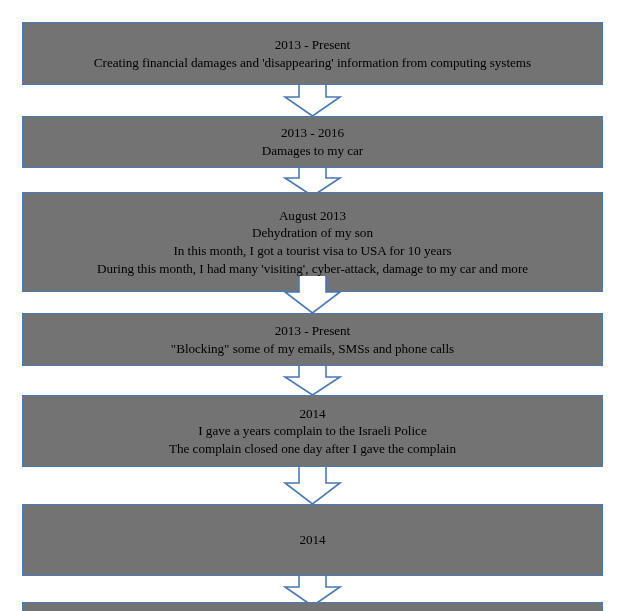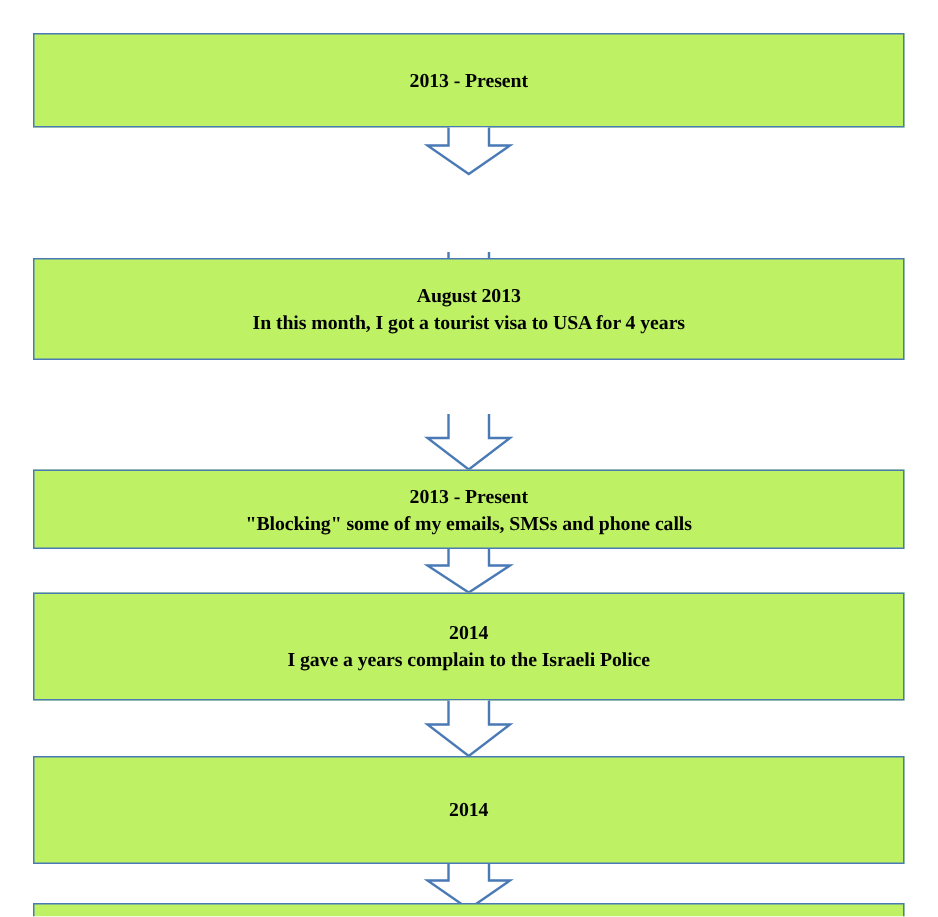--- a/index.html
+++ b/index.html
@@ -18,28 +18,27 @@
     height: 611px;
     overflow: hidden;
     background: #ffffff;
   }
   .flow-box {
     position: absolute;
     left: 22px;
     width: 581px;
     box-sizing: border-box;
     border: 1.2px solid #4a7ab5;
-    background: #bef264;
+    background: #737373;
     display: flex;
     flex-direction: column;
     align-items: center;
     justify-content: center;
     text-align: center;
     padding: 2px 8px;
-    font-weight: bold;
   }
   .flow-line {
     display: block;
     font-size: 13.2px;
     line-height: 17.6px;
     white-space: nowrap;
     letter-spacing: -0.05px;
   }
   .flow-line.wrap {
     white-space: normal;
@@ -62,38 +61,45 @@
     stroke-linejoin: miter;
   }
 </style>
 </head>
 <body>
 
 <div id="chart-root">
 
   <div class="flow-box" style="top:22px; height:63px;">
     <span class="flow-line">2013 - Present</span>
+    <span class="flow-line">Creating financial damages and 'disappearing' information from computing systems</span>
   </div>
 
   <div class="arrow-connector" style="top:85px; height:31px;">
     <svg viewBox="0 0 57 31" preserveAspectRatio="none" aria-hidden="true">
       <path class="arrow-path" d="M 15 0 L 15 12 L 1 12 L 28.5 31 L 56 12 L 42 12 L 42 0"></path>
     </svg>
   </div>
 
+  <div class="flow-box" style="top:116px; height:52px;">
+    <span class="flow-line">2013 - 2016</span>
+    <span class="flow-line">Damages to my car</span>
+  </div>
 
   <div class="arrow-connector" style="top:168px; height:28px;">
     <svg viewBox="0 0 57 28" preserveAspectRatio="none" aria-hidden="true">
       <path class="arrow-path" d="M 15 0 L 15 10 L 1 10 L 28.5 28 L 56 10 L 42 10 L 42 0"></path>
     </svg>
   </div>
 
-  <div class="flow-box" style="top:172px; height:68px;">
+  <div class="flow-box" style="top:192px; height:100px;">
     <span class="flow-line">August 2013</span>
-    <span class="flow-line">In this month, I got a tourist visa to USA for 4 years</span>
+    <span class="flow-line">Dehydration of my son</span>
+    <span class="flow-line">In this month, I got a tourist visa to USA for 10 years</span>
+    <span class="flow-line">During this month, I had many 'visiting', cyber-attack, damage to my car and more</span>
   </div>
 
   <div class="arrow-connector" style="top:276px; height:37px;">
     <svg viewBox="0 0 57 37" preserveAspectRatio="none" aria-hidden="true">
       <path class="arrow-path" d="M 15 0 L 15 16 L 1 16 L 28.5 37 L 56 16 L 42 16 L 42 0"></path>
     </svg>
   </div>
 
   <div class="flow-box" style="top:313px; height:53px;">
     <span class="flow-line">2013 - Present</span>
@@ -102,20 +108,21 @@
 
   <div class="arrow-connector" style="top:366px; height:29px;">
     <svg viewBox="0 0 57 29" preserveAspectRatio="none" aria-hidden="true">
       <path class="arrow-path" d="M 15 0 L 15 11 L 1 11 L 28.5 29 L 56 11 L 42 11 L 42 0"></path>
     </svg>
   </div>
 
   <div class="flow-box" style="top:395px; height:72px;">
     <span class="flow-line">2014</span>
     <span class="flow-line">I gave a years complain to the Israeli Police</span>
+    <span class="flow-line">The complain closed one day after I gave the complain</span>
   </div>
 
   <div class="arrow-connector" style="top:467px; height:37px;">
     <svg viewBox="0 0 57 37" preserveAspectRatio="none" aria-hidden="true">
       <path class="arrow-path" d="M 15 0 L 15 16 L 1 16 L 28.5 37 L 56 16 L 42 16 L 42 0"></path>
     </svg>
   </div>
 
   <div class="flow-box" style="top:504px; height:72px; padding-left:42px; padding-right:42px;">
     <span class="flow-line">2014</span>

